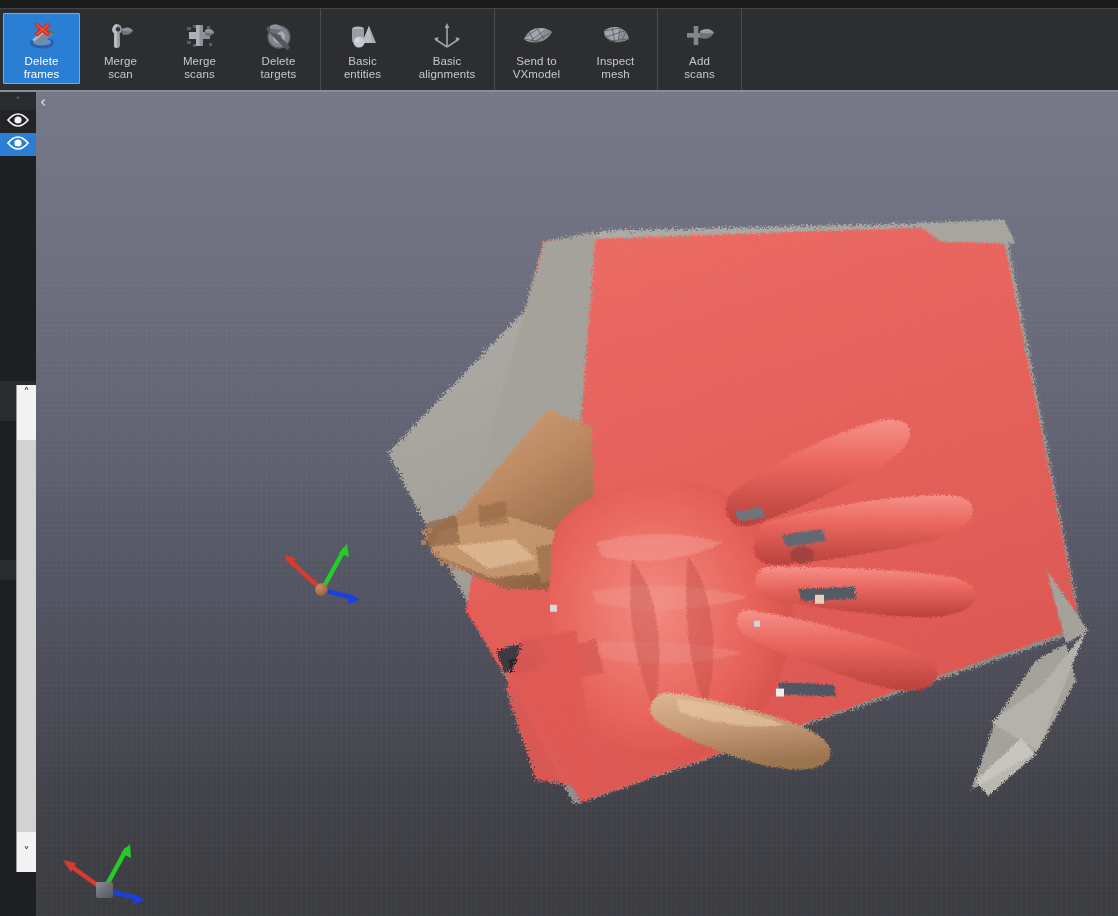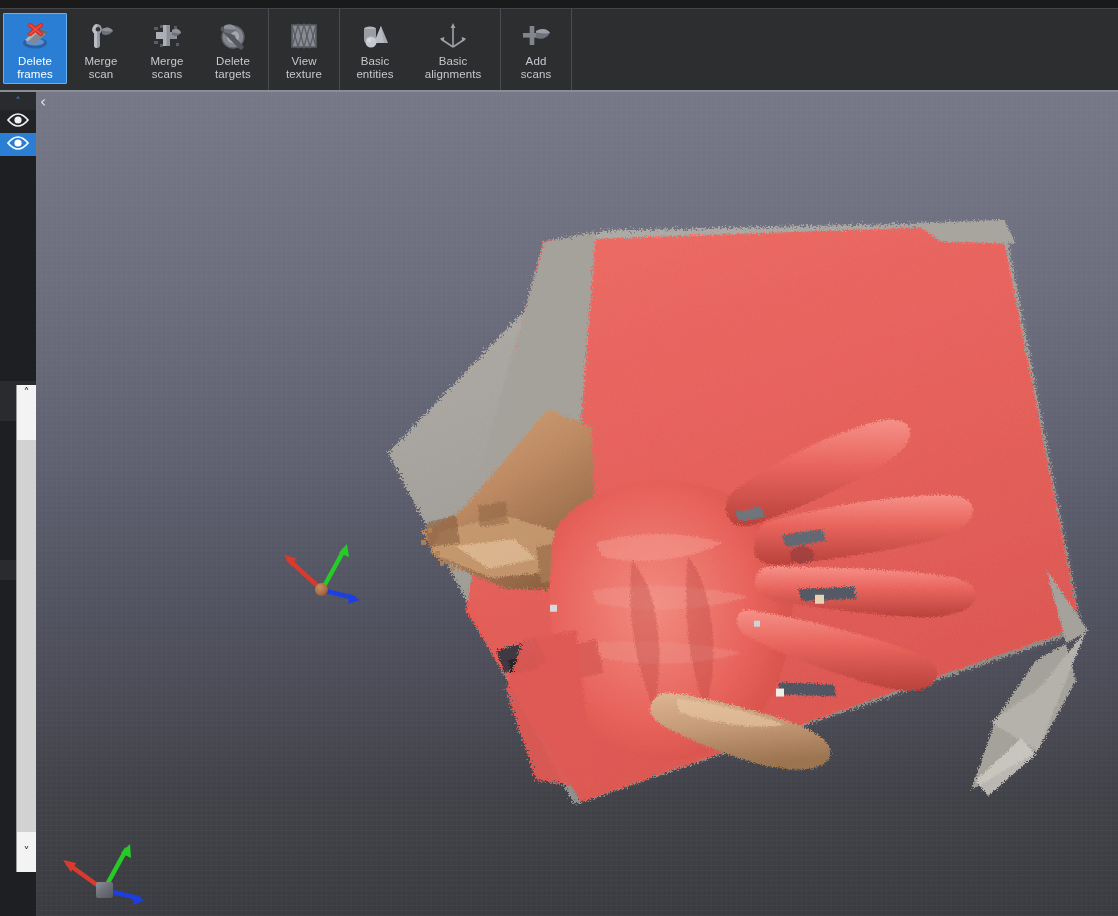--- a/index.html
+++ b/index.html
@@ -40,21 +40,21 @@
     box-sizing: border-box;
   }
   .tb-group {
     display: flex;
     align-items: stretch;
     border-right: 1px solid #4b4c50;
     padding: 0 2px;
   }
   .tb-group.no-sep { border-right: none; }
   .tb-btn {
-    width: 64px;
+    width: 77px;
     display: flex;
     flex-direction: column;
     align-items: center;
     justify-content: flex-start;
     padding-top: 6px;
     box-sizing: border-box;
     cursor: default;
     border: 1px solid transparent;
     margin: 4px 1px 6px 1px;
     border-radius: 1px;
@@ -257,35 +257,20 @@
             <path d="M6 5 q8 -4 13 3 q-6 7 -13 3 Z" fill="#6d6f78"></path>
             <path d="M6 5 q8 -4 13 3 q-5 1 -13 -0.6 Z" fill="#8f919a"></path>
           </svg>
         </span>
         <span class="lbl">Delete
 targets</span>
       </div>
 
     </div>
 
-    <div class="tb-group">
-      <div class="tb-btn">
-        <span class="ico">
-          <svg width="28" height="28" viewBox="0 0 28 28">
-            <rect x="2" y="3" width="24" height="22" fill="#8a8c94" stroke="#5a5c64" stroke-width="1.6"></rect>
-            <g stroke="#5c5e66" stroke-width="1.3" fill="none">
-              <path d="M2 25 L8 3 L14 25 L20 3 L26 25"></path>
-              <path d="M2 3 L8 25 L14 3 L20 25 L26 3"></path>
-            </g>
-          </svg>
-        </span>
-        <span class="lbl">View
-texture</span>
-      </div>
-    </div>
 
     <div class="tb-group">
       <div class="tb-btn">
         <span class="ico">
           <svg width="30" height="30" viewBox="0 0 30 30">
             <ellipse cx="10" cy="8" rx="6" ry="2.4" fill="#b4b6be"></ellipse>
             <rect x="4" y="8" width="12" height="12" fill="#9b9da5"></rect>
             <ellipse cx="10" cy="20" rx="6" ry="2.4" fill="#85878f"></ellipse>
             <path d="M21 5 L28 22 L14 22 Z" fill="#a8aab2"></path>
             <path d="M21 5 L24 22 L14 22 Z" fill="#babcc4"></path>
@@ -308,20 +293,49 @@
             <polygon points="15,2 12.6,7 17.4,7" fill="#a0a2aa"></polygon>
             <polygon points="2,17.4 6.4,16 5.6,20.8" fill="#a0a2aa"></polygon>
             <polygon points="28,17.4 23.6,16 24.4,20.8" fill="#a0a2aa"></polygon>
           </svg>
         </span>
         <span class="lbl">Basic
 alignments</span>
       </div>
     </div>
 
+    <div class="tb-group">
+      <div class="tb-btn">
+        <span class="ico">
+          <svg width="32" height="26" viewBox="0 0 32 26">
+            <path d="M3 16 q6 -11 15 -11 q9 0 13 4 q-4 8 -13 10 q-9 2 -15 -3 Z" fill="#8a8c94"></path>
+            <path d="M3 16 q6 -11 15 -11 q4 0 7 1 q-5 9 -13 12 q-6 1 -9 -2 Z" fill="#a4a6ae"></path>
+            <g stroke="#5d5f67" stroke-width="0.9" fill="none">
+              <path d="M5 14 L18 5 M9 18 L24 7 M13 19 L29 10 M3 16 L20 19 M8 8 L13 19 M16 5 L23 16"></path>
+            </g>
+          </svg>
+        </span>
+        <span class="lbl">Send to
+VXmodel</span>
+      </div>
+
+      <div class="tb-btn">
+        <span class="ico">
+          <svg width="32" height="26" viewBox="0 0 32 26">
+            <path d="M4 8 q8 -6 16 -3 q8 3 9 11 q-8 5 -17 2 q-9 -3 -8 -10 Z" fill="#8a8c94"></path>
+            <path d="M4 8 q8 -6 16 -3 q2 6 -3 13 q-9 -1 -13 -10 Z" fill="#a4a6ae"></path>
+            <g stroke="#5d5f67" stroke-width="0.9" fill="none">
+              <path d="M4 8 L20 5 M6 14 L24 8 M9 18 L29 16 M12 4 L15 20 M20 5 L18 20 M26 9 L21 19"></path>
+            </g>
+          </svg>
+        </span>
+        <span class="lbl">Inspect
+mesh</span>
+      </div>
+    </div>
 
     <div class="tb-group">
       <div class="tb-btn">
         <span class="ico">
           <svg width="32" height="28" viewBox="0 0 32 28">
             <rect x="3" y="11" width="18" height="4.6" fill="#83858d"></rect>
             <rect x="9.7" y="4" width="4.6" height="19" fill="#83858d"></rect>
             <path d="M16 9 q9 -5 14 2 q-5 8 -14 5 Z" fill="#6e707a"></path>
             <path d="M16 9 q9 -5 14 2 q-5 1 -14 -0.5 Z" fill="#9a9ca6"></path>
           </svg>

